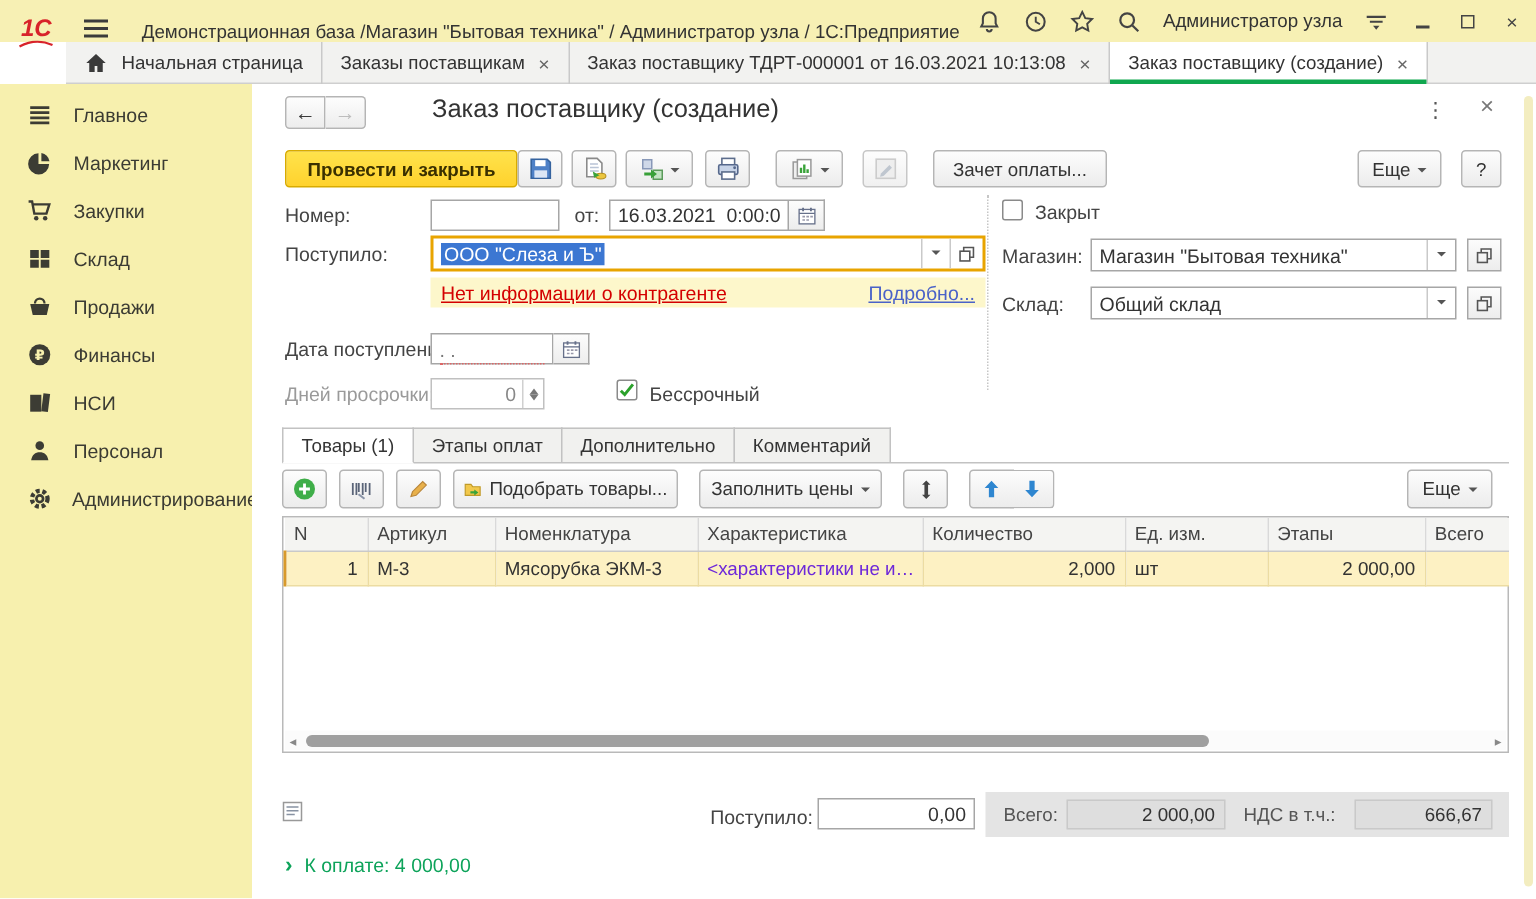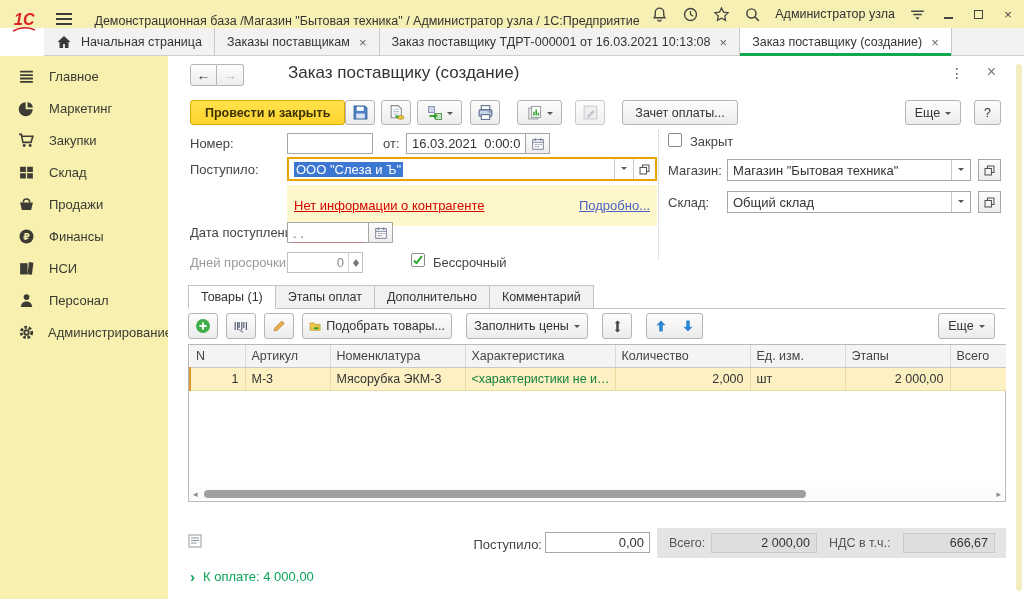--- a/index.html
+++ b/index.html
@@ -85,21 +85,21 @@
   .tbar { position:absolute; left:20px; top:257px; width:818px; height:26px; }
   .tbtn { position:absolute; top:0; height:26px; min-width:30px; border:1px solid #b5b5b5; border-radius:3px; background:linear-gradient(#fdfdfd,#ececec); display:flex; align-items:center; justify-content:center; gap:5px; padding:0 6px; font-size:12.5px; color:#333; cursor:pointer; white-space:nowrap; }
 
   
   .tblwrap { position:absolute; left:20px; top:288px; width:818px; height:158px; border:1px solid #b9b9b9; background:#fff; }
   table.grid { border-collapse:collapse; table-layout:fixed; width:816px; font-size:12.5px; }
   table.grid th { background:#f4f4f2; color:#444; font-weight:normal; text-align:left; padding:4px 6px; border-right:1px solid #d9d9d9; border-bottom:1px solid #c9c9c9; overflow:hidden; white-space:nowrap; }
   table.grid td { padding:4px 6px; background:#fdf1c3; border-right:1px solid #ecdca2; border-bottom:1px solid #ecdca2; overflow:hidden; white-space:nowrap; }
   td.ncell { background:#f8df8d; text-align:right; border-left:2px solid #d89a2b; }
   td.num { text-align:right; }
-  td.dimtext { color:#15803d; }
+  td.dimtext { color:#6d28d9; }
   .hscroll { position:absolute; left:1px; right:1px; bottom:1px; height:13px; background:#fbfbfb; }
   .hthumb { position:absolute; left:14px; top:2.5px; width:74%; height:8px; background:#9f9f9f; border-radius:4px; cursor:pointer; }
   .harr { position:absolute; top:2px; font-size:9px; color:#888; cursor:pointer; }
 
   
   .f-ico { position:absolute; left:20px; top:478px; width:14px; height:14px; }
   .f-received-label { position:absolute; left:280px; top:481px; width:94px; text-align:right; color:#444; }
   .totals { position:absolute; left:489px; top:472px; width:349px; height:30px; background:#e4e4e4; }
   .totals .tlabel { position:absolute; top:8px; font-size:12.5px; color:#555; }
   .totals .tval { position:absolute; top:5px; height:20px; background:#dedede; border:1px solid #c9c9c9; text-align:right; padding:2px 6px 0 0; font-size:12.5px; color:#333; }
@@ -350,21 +350,21 @@
           <span class="caret" style="margin-top:2px;"></span>
         </span>
       <span class="copen">
           <svg width="13" height="13" viewBox="0 0 16 16">
             <rect x="2.5" y="5.5" width="8" height="8" fill="none" stroke="#555" stroke-width="1.3"></rect>
             <path d="M5.5 5.5v-3h8v8h-3" fill="none" stroke="#555" stroke-width="1.3"></path>
           </svg>
         </span>
     </div>
 
-    <div class="warnbox" style="left:119px; top:129px; width:370px; height:41px;">
+    <div class="warnbox" style="left:119px; top:129px; width:370px; height:20px;">
       <span class="redlink">Нет информации о контрагенте</span>
       <span class="bluelink">Подробно...</span>
     </div>
 
     <span class="flabel" style="left:22px; top:169px;">Дата поступления:</span>
     <div class="tinput" style="left:119px; top:166px; width:82px; color:#777; padding-top:3px;">
       <span style="display:block; border-bottom:1px dotted #d66; padding-bottom:1px;">. .</span>
     </div>
     <span class="calbtn" style="left:201px; top:166px;">
         <svg width="14" height="14" viewBox="0 0 16 16">

